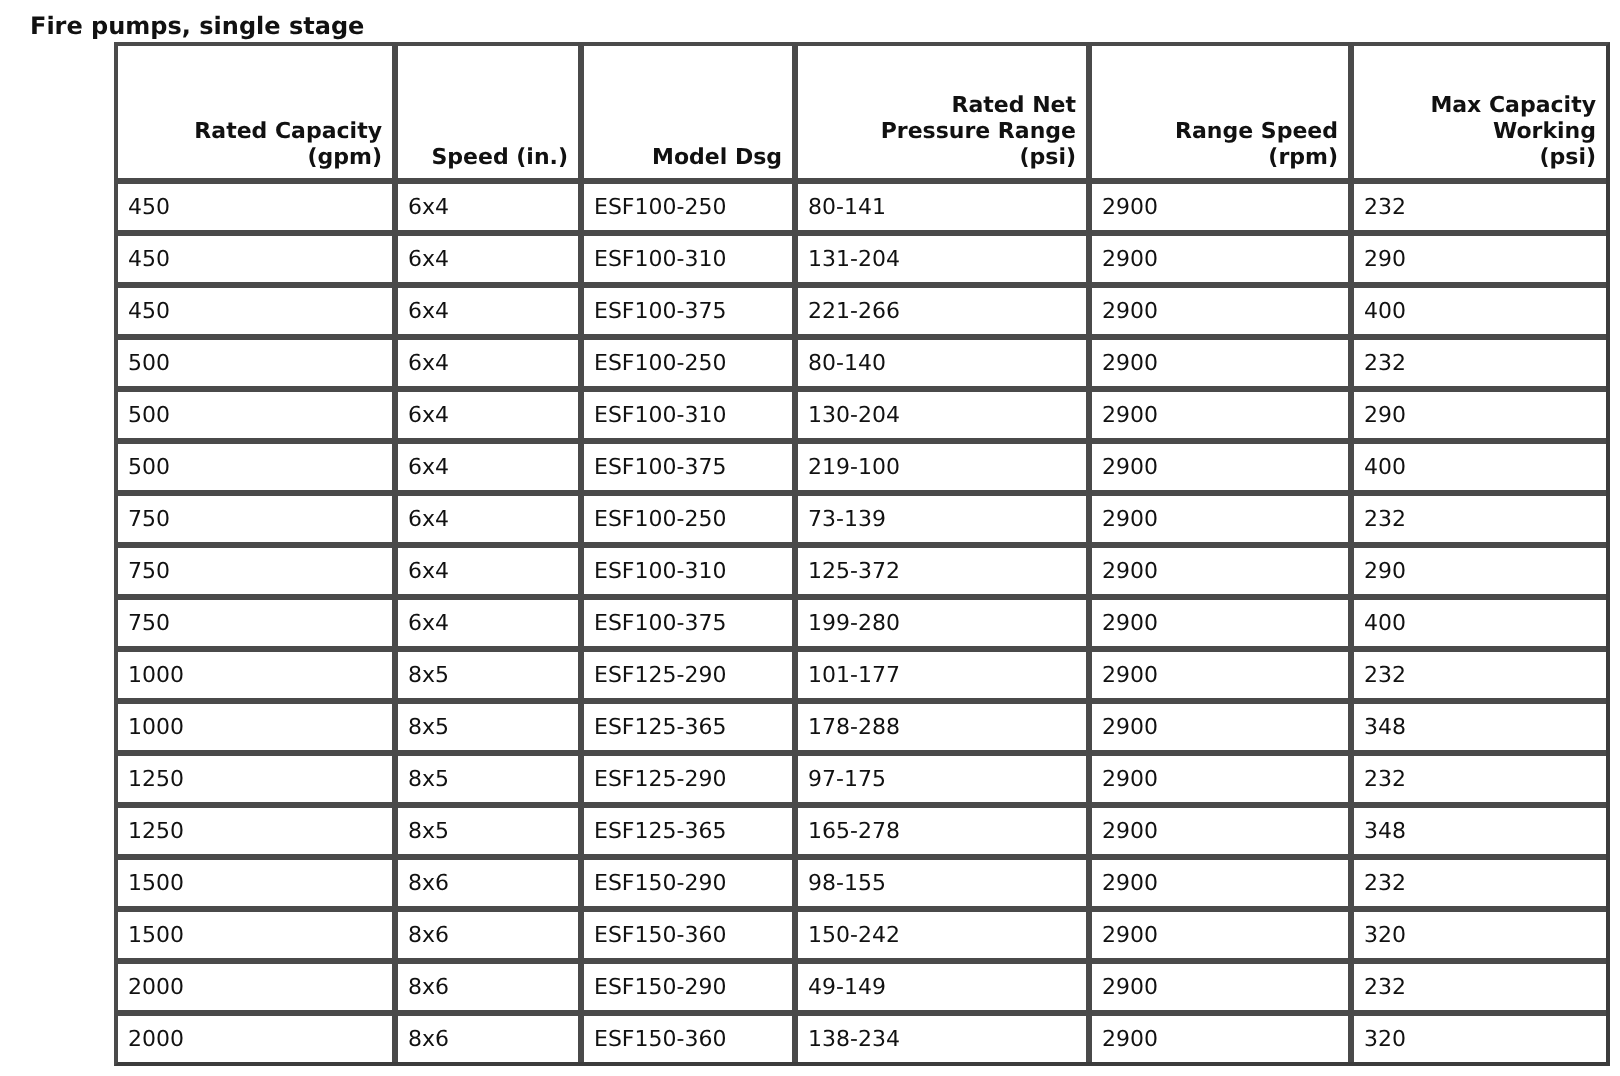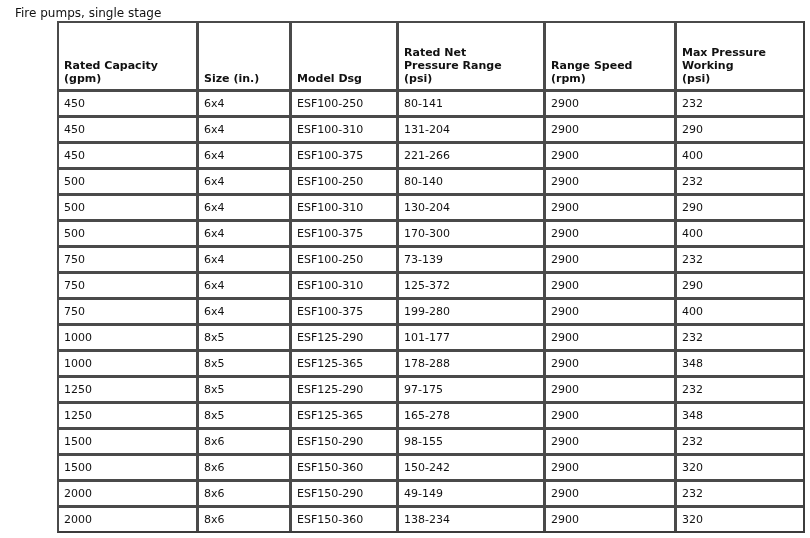--- a/index.html
+++ b/index.html
@@ -13,21 +13,21 @@
       position: relative;
       overflow: hidden;
       font-family: "DejaVu Sans", sans-serif;
       color: #111111;
     }
     .page-title {
       position: absolute;
       left: 15px;
       top: 5px;
       font-size: 12px;
-      font-weight: normal;
+      font-weight: bold;
       line-height: 16px;
       white-space: nowrap;
     }
     .table-wrap {
       position: absolute;
       left: 57px;
       top: 21px;
       width: 744px;
     }
     table.spec-table {
@@ -52,21 +52,21 @@
     table.spec-table td:last-child {
       border-right: none;
     }
     table.spec-table tr:last-child td {
       border-bottom: none;
     }
     table.spec-table th {
       height: 62px;
       vertical-align: bottom;
       padding-bottom: 4px;
-      text-align: left;
+      text-align: right;
       font-size: 11px;
       font-weight: bold;
       line-height: 13px;
       white-space: normal;
     }
     table.spec-table td {
       height: 23px;
       font-size: 11px;
       line-height: 23px;
       text-align: left;
@@ -89,36 +89,36 @@
       <col style="width:131px">
       <col style="width:126px">
     </colgroup>
     <thead>
       <tr>
         <th>
           <span class="hdr-line">Rated Capacity</span>
           <span class="hdr-line">(gpm)</span>
         </th>
         <th>
-          <span class="hdr-line">Size (in.)</span>
+          <span class="hdr-line">Speed (in.)</span>
         </th>
         <th>
           <span class="hdr-line">Model Dsg</span>
         </th>
         <th>
           <span class="hdr-line">Rated Net</span>
           <span class="hdr-line">Pressure Range</span>
           <span class="hdr-line">(psi)</span>
         </th>
         <th>
           <span class="hdr-line">Range Speed</span>
           <span class="hdr-line">(rpm)</span>
         </th>
         <th>
-          <span class="hdr-line">Max Pressure</span>
+          <span class="hdr-line">Max Capacity</span>
           <span class="hdr-line">Working</span>
           <span class="hdr-line">(psi)</span>
         </th>
       </tr>
     </thead>
     <tbody id="table-body">
         <tr>
           <td>450</td>
           <td>6x4</td>
           <td>ESF100-250</td>
@@ -155,21 +155,21 @@
           <td>6x4</td>
           <td>ESF100-310</td>
           <td>130-204</td>
           <td>2900</td>
           <td>290</td>
         </tr>
         <tr>
           <td>500</td>
           <td>6x4</td>
           <td>ESF100-375</td>
-          <td>170-300</td>
+          <td>219-100</td>
           <td>2900</td>
           <td>400</td>
         </tr>
         <tr>
           <td>750</td>
           <td>6x4</td>
           <td>ESF100-250</td>
           <td>73-139</td>
           <td>2900</td>
           <td>232</td>

